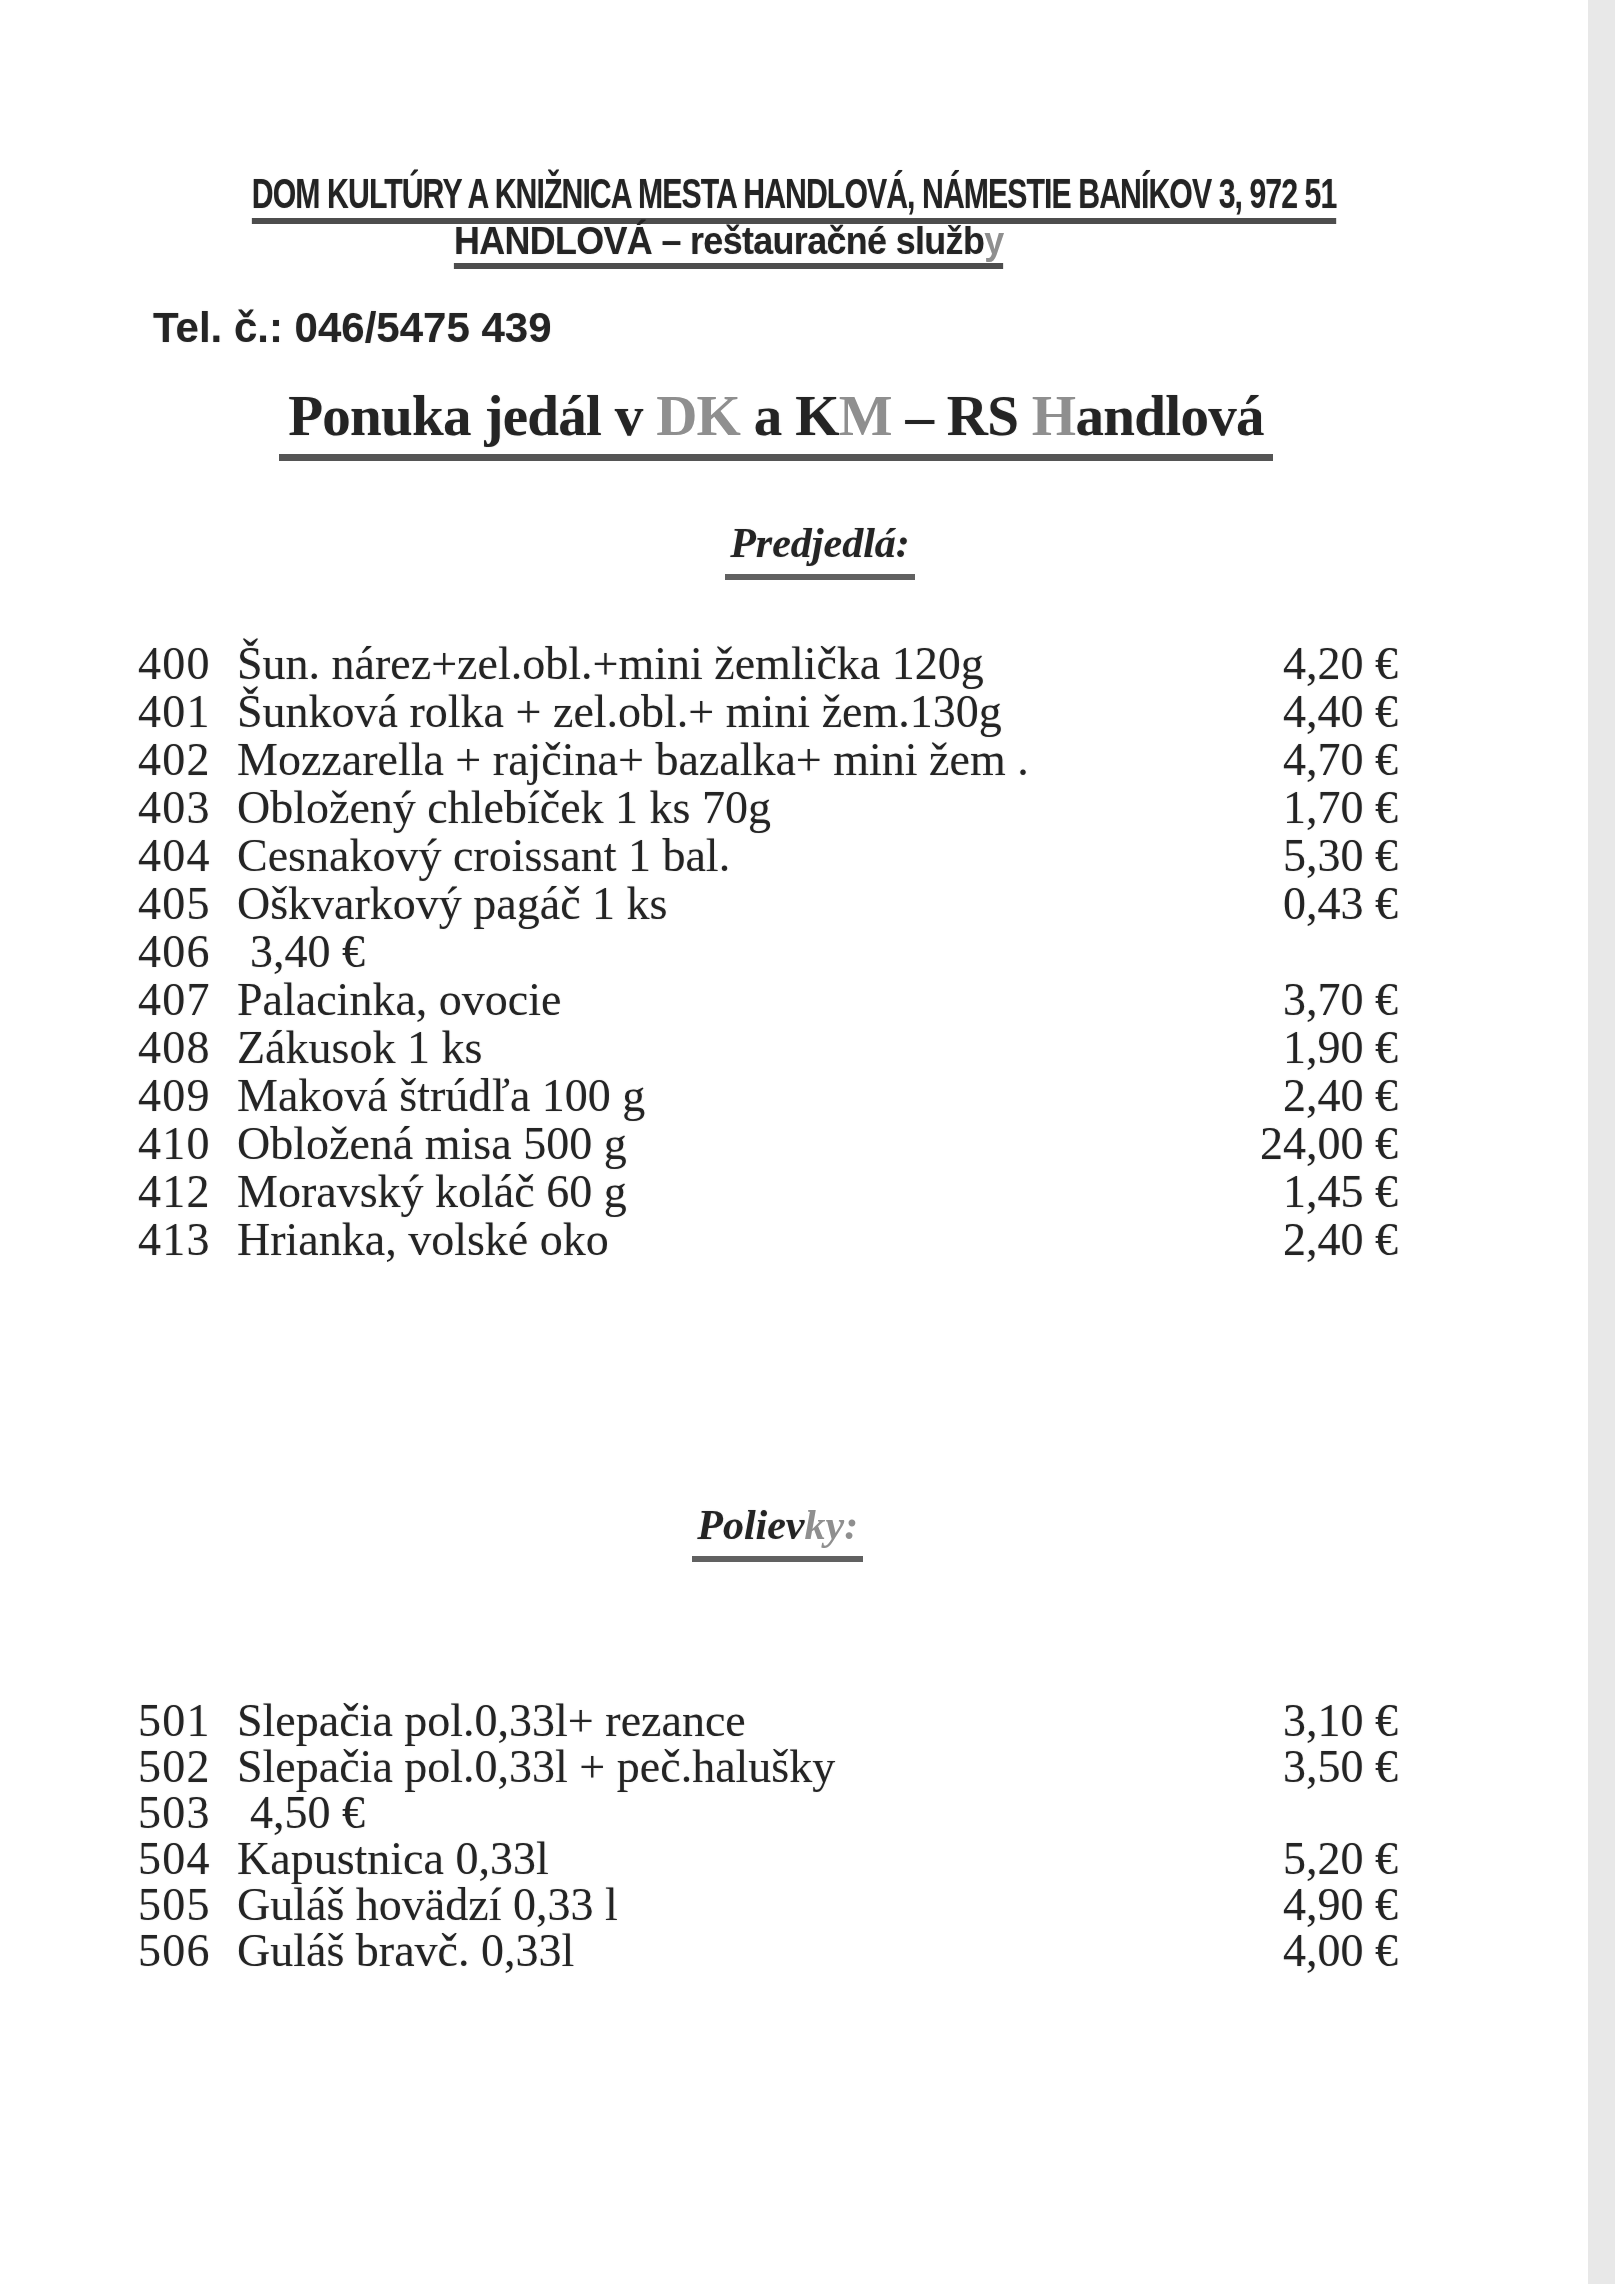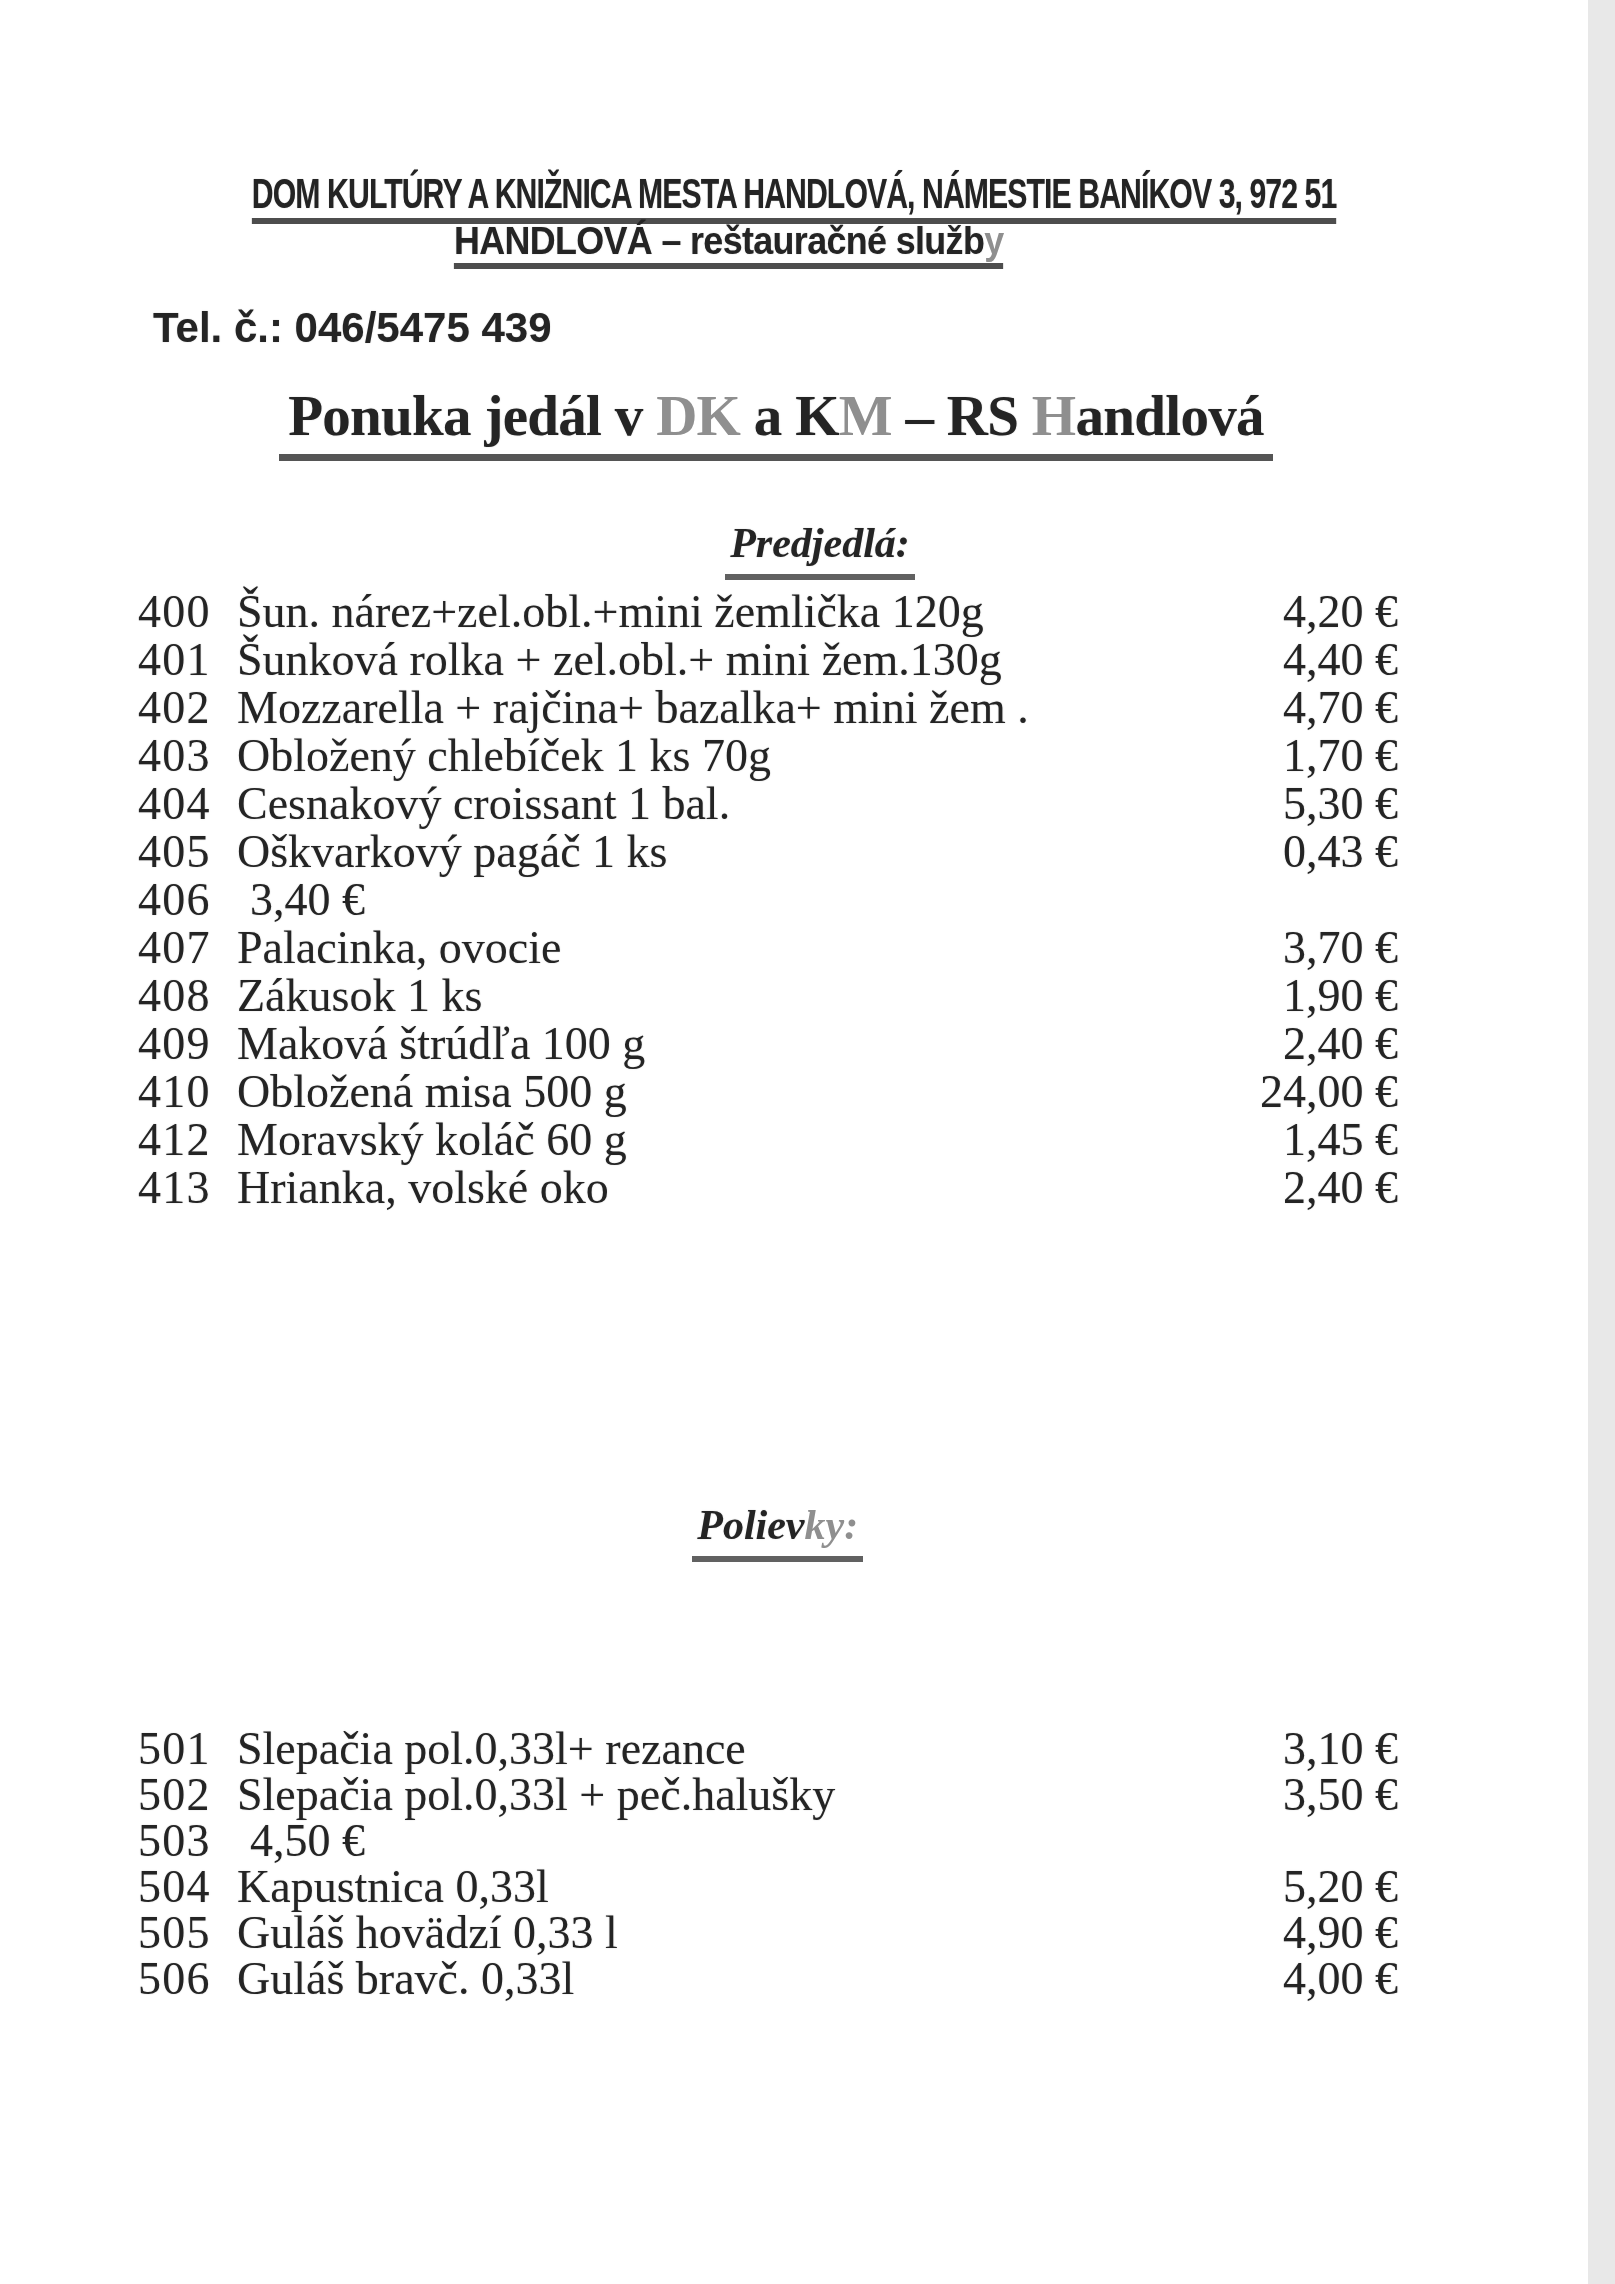--- a/index.html
+++ b/index.html
@@ -49,22 +49,22 @@
   .sect{
     position:absolute; text-align:center; font-weight:700; font-style:italic;
     font-size:42px; line-height:1; white-space:nowrap;
   }
   #sect1head{ top:522px; left:26px; right:-26px; }
   #sect2head{ top:1504px; left:-16.3px; right:16.3px; }
   .u-sect{ display:inline-block; padding:0 5.2px 10.4px 5.2px; border-bottom:6.5px solid #616161; }
 
   
   .list{ position:absolute; left:138px; width:1260px; }
-  #list1{ top:588px; }
-  #list2{ top:1698px;margin-top:28px; }
+  #list1{ top:640px; }
+  #list2{ top:1698px; }
   .row{ display:flex; align-items:baseline; font-size:46px; white-space:nowrap; }
   #list1 .row{ line-height:48px; height:48px; }
   #list2 .row{ line-height:46px; height:46px; }
   .code{ flex:none; width:99px; letter-spacing:1.3px; }
   .name{ flex:1 1 auto; overflow:visible; }
   .price{ flex:none; margin-left:13px; text-align:right; }
 
   .faded{ color:var(--faded); text-shadow:none; }
 </style>
 </head>

